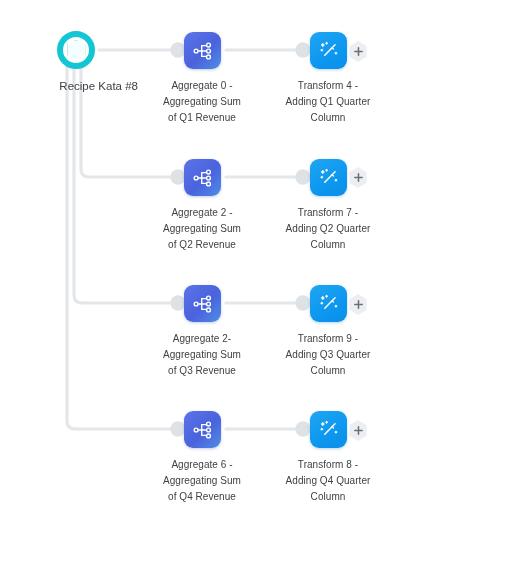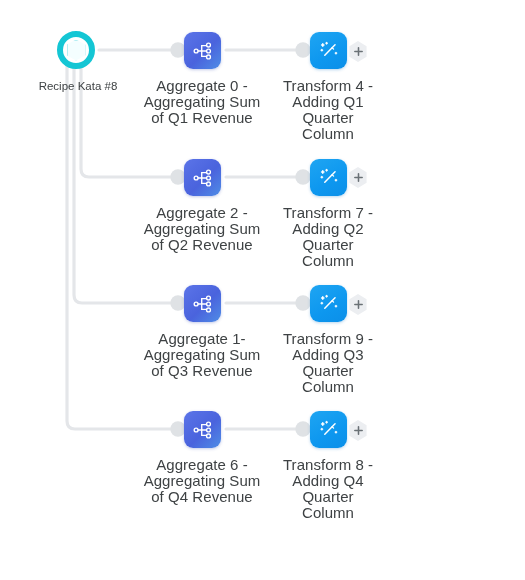--- a/index.html
+++ b/index.html
@@ -82,29 +82,29 @@
     align-items: center;
     justify-content: center;
     cursor: pointer;
   }
   .plus-btn svg { display: block; }
 
   
   .label {
     position: absolute;
     text-align: center;
-    font-size: 15px;
+    font-size: 10px;
     line-height: 16px;
     color: #3e4244;
     letter-spacing: 0.05px;
     white-space: pre-line;
   }
   .start-label {
     position: absolute;
-    text-align: center;
+    text-align: right;
     font-size: 11.5px;
     line-height: 16px;
     color: #3e4244;
     white-space: nowrap;
   }
 </style>
 </head>
 <body>
 
 <div id="canvas">
@@ -225,21 +225,21 @@
         <circle cx="18" cy="12" r="2.1"></circle>
         <circle cx="18" cy="18.5" r="2.1"></circle>
         <path d="M6.6 12 H10.6" stroke-linecap="round"></path>
         <path d="M10.6 6.2 V17.8" stroke-linecap="round"></path>
         <path d="M10.6 6.2 H15.9" stroke-linecap="round"></path>
         <path d="M10.6 12 H15.9" stroke-linecap="round"></path>
         <path d="M10.6 17.8 H15.9" stroke-linecap="round"></path>
       </svg>
     </span>
   </div>
-  <div class="label" style="left:142px; top:331px; width:120px;">Aggregate 1-
+  <div class="label" style="left:142px; top:331px; width:120px;">Aggregate 2-
 Aggregating Sum
 of Q3 Revenue</div>
 
   <div class="node transform" style="left:310px; top:285px;">
     <span>
       <svg width="22" height="22" viewBox="0 0 24 24" fill="none" stroke="#ffffff" stroke-width="1.6" stroke-linecap="round">
         <path d="M18.6 5.2 L7.4 16.6"></path>
         <path d="M15.4 8.4 L17.0 10.0" stroke-width="1.4"></path>
         <path d="M5.2 4.2 v2.6 M3.9 5.5 h2.6"></path>
         <path d="M9.4 2.6 v1.8 M8.5 3.5 h1.8" stroke-width="1.3"></path>

